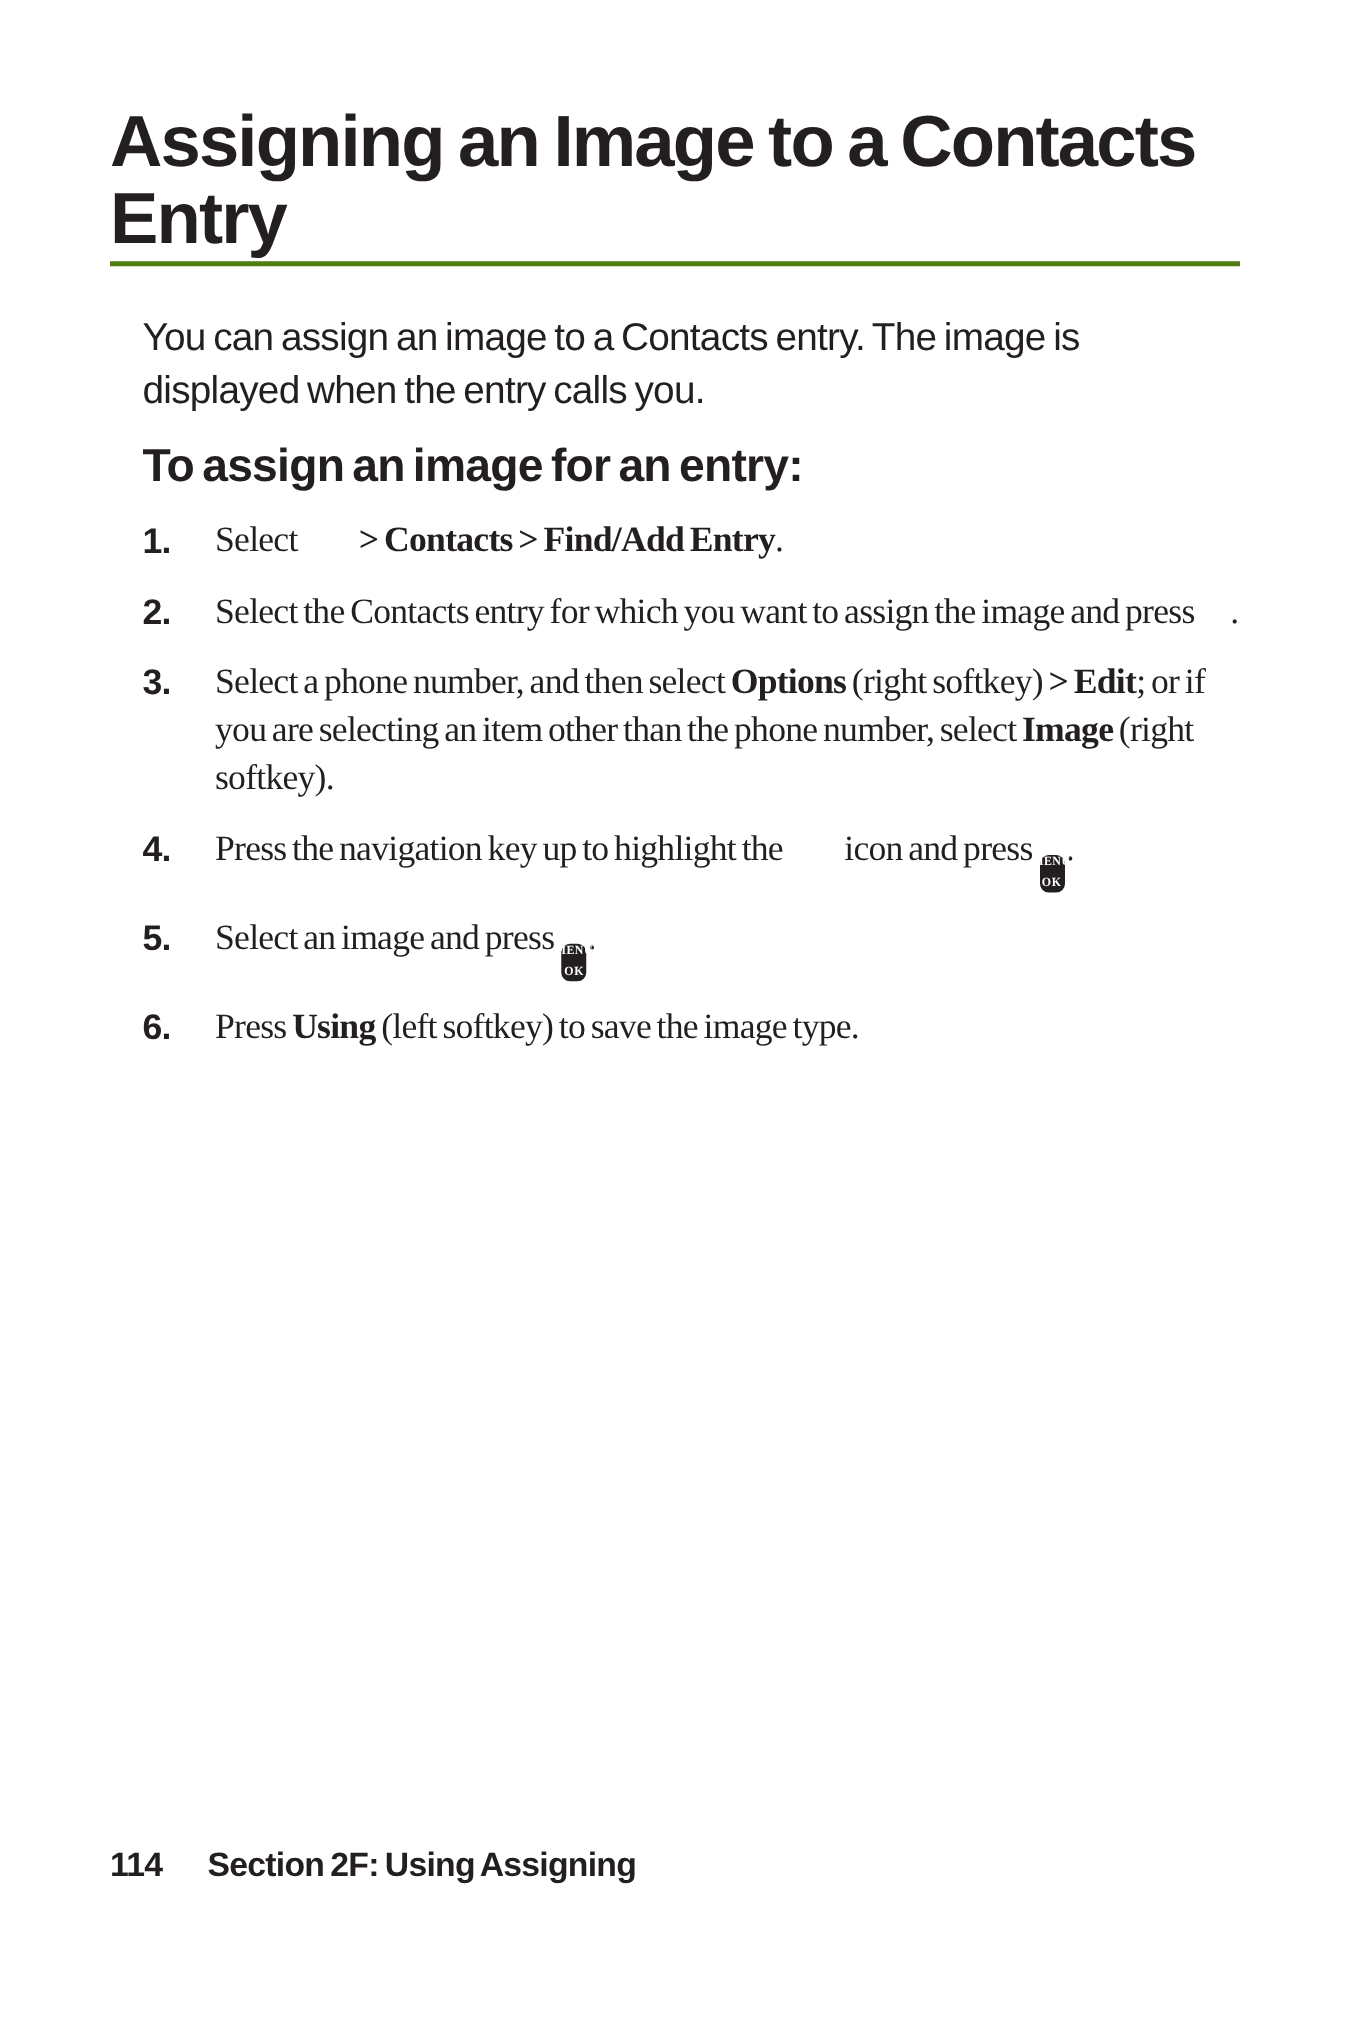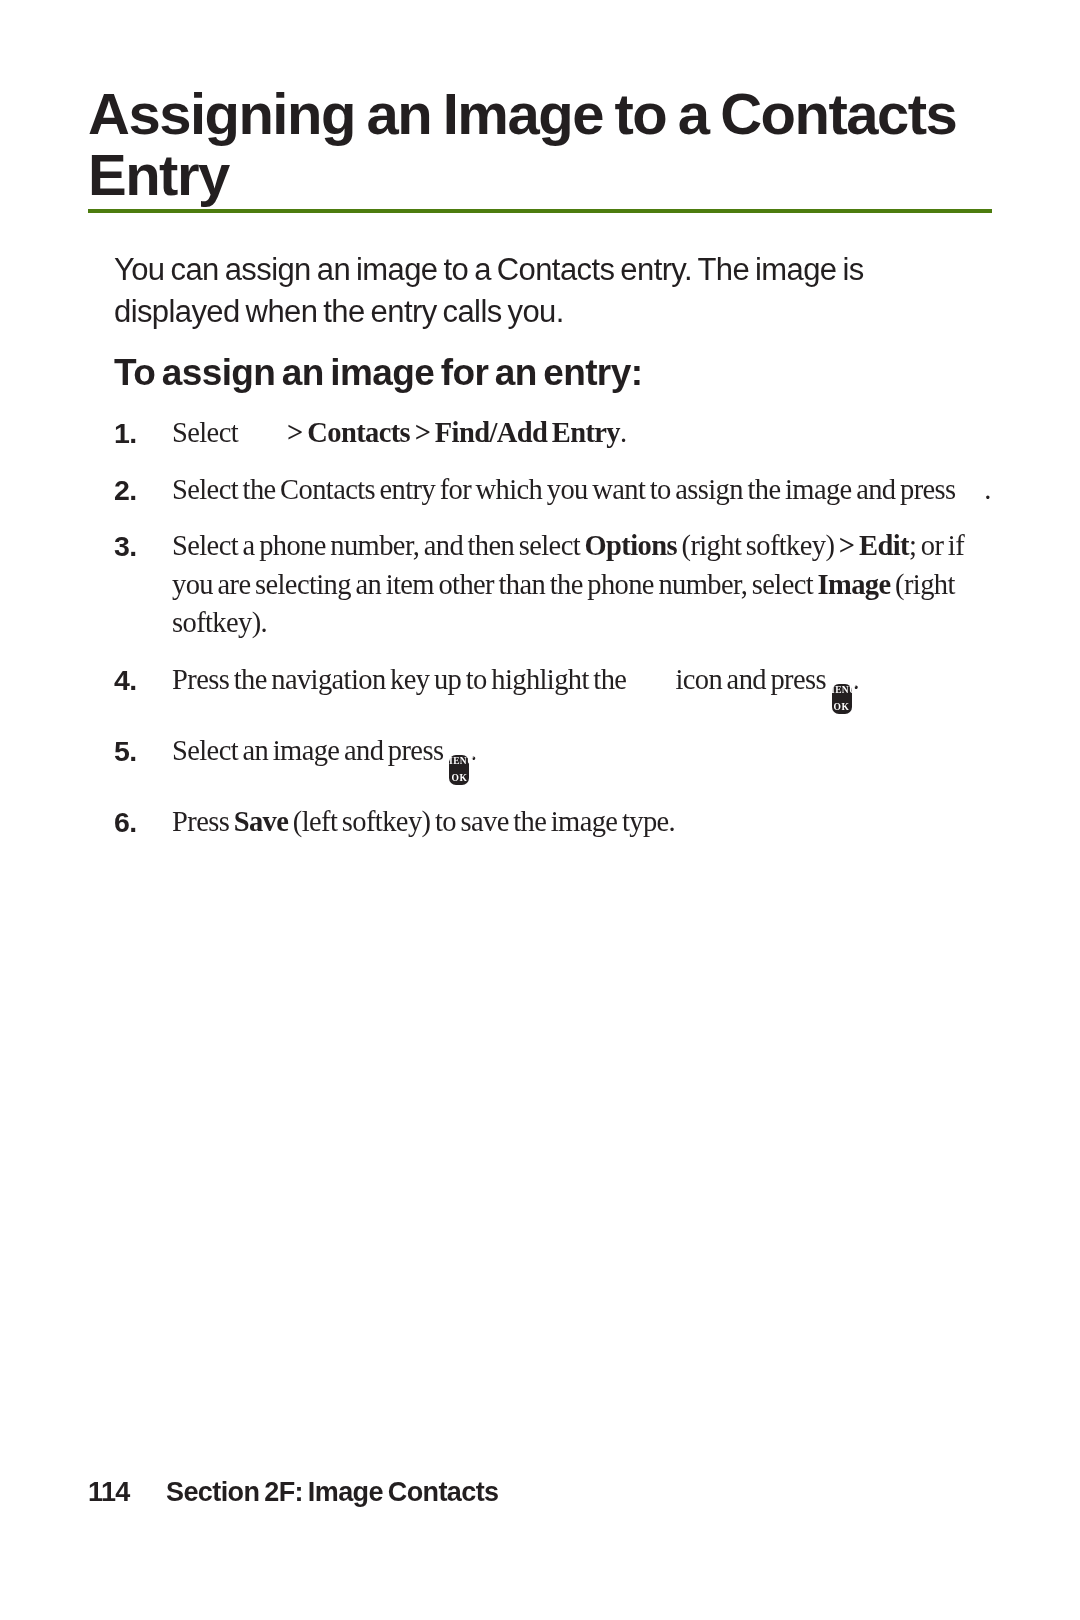--- a/index.html
+++ b/index.html
@@ -167,23 +167,23 @@
         <span>Select an image and press </span><span class="menu-key">
             <span class="mk-top">MENU</span>
             <span class="mk-bot">OK</span>
           </span><span>.</span>
       </span>
     </li>
 
     <li>
       <span class="num">6.</span>
       <span class="body">
-        <span>Press </span><span class="b">Save</span><span> (left softkey) to save the image type.</span>
+        <span>Press </span><span class="b">Using</span><span> (left softkey) to save the image type.</span>
       </span>
     </li>
 
   </ol>
 
   <div class="footer">
-    <span class="pnum">114</span><span>Section 2F: Image Contacts</span>
+    <span class="pnum">114</span><span>Section 2F: Using Assigning</span>
   </div>
 
 </div>
 
 </body></html>

